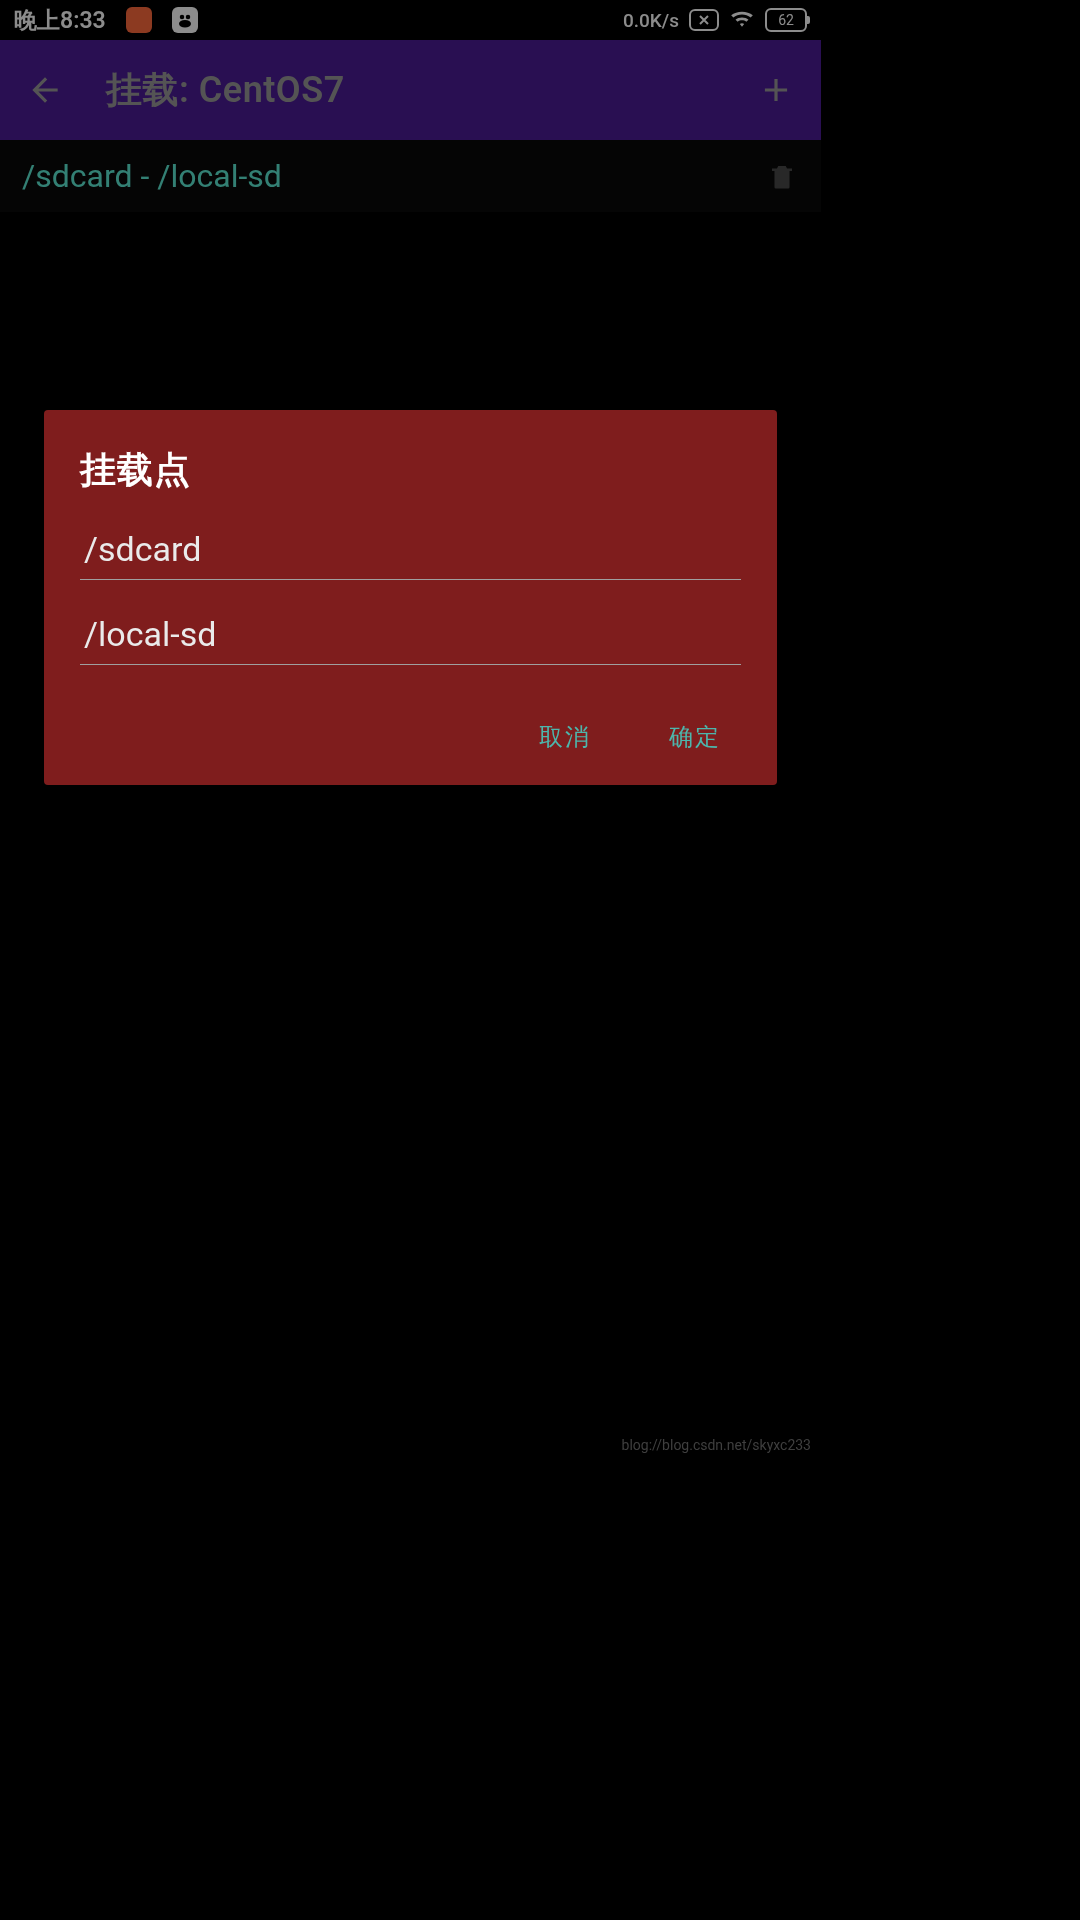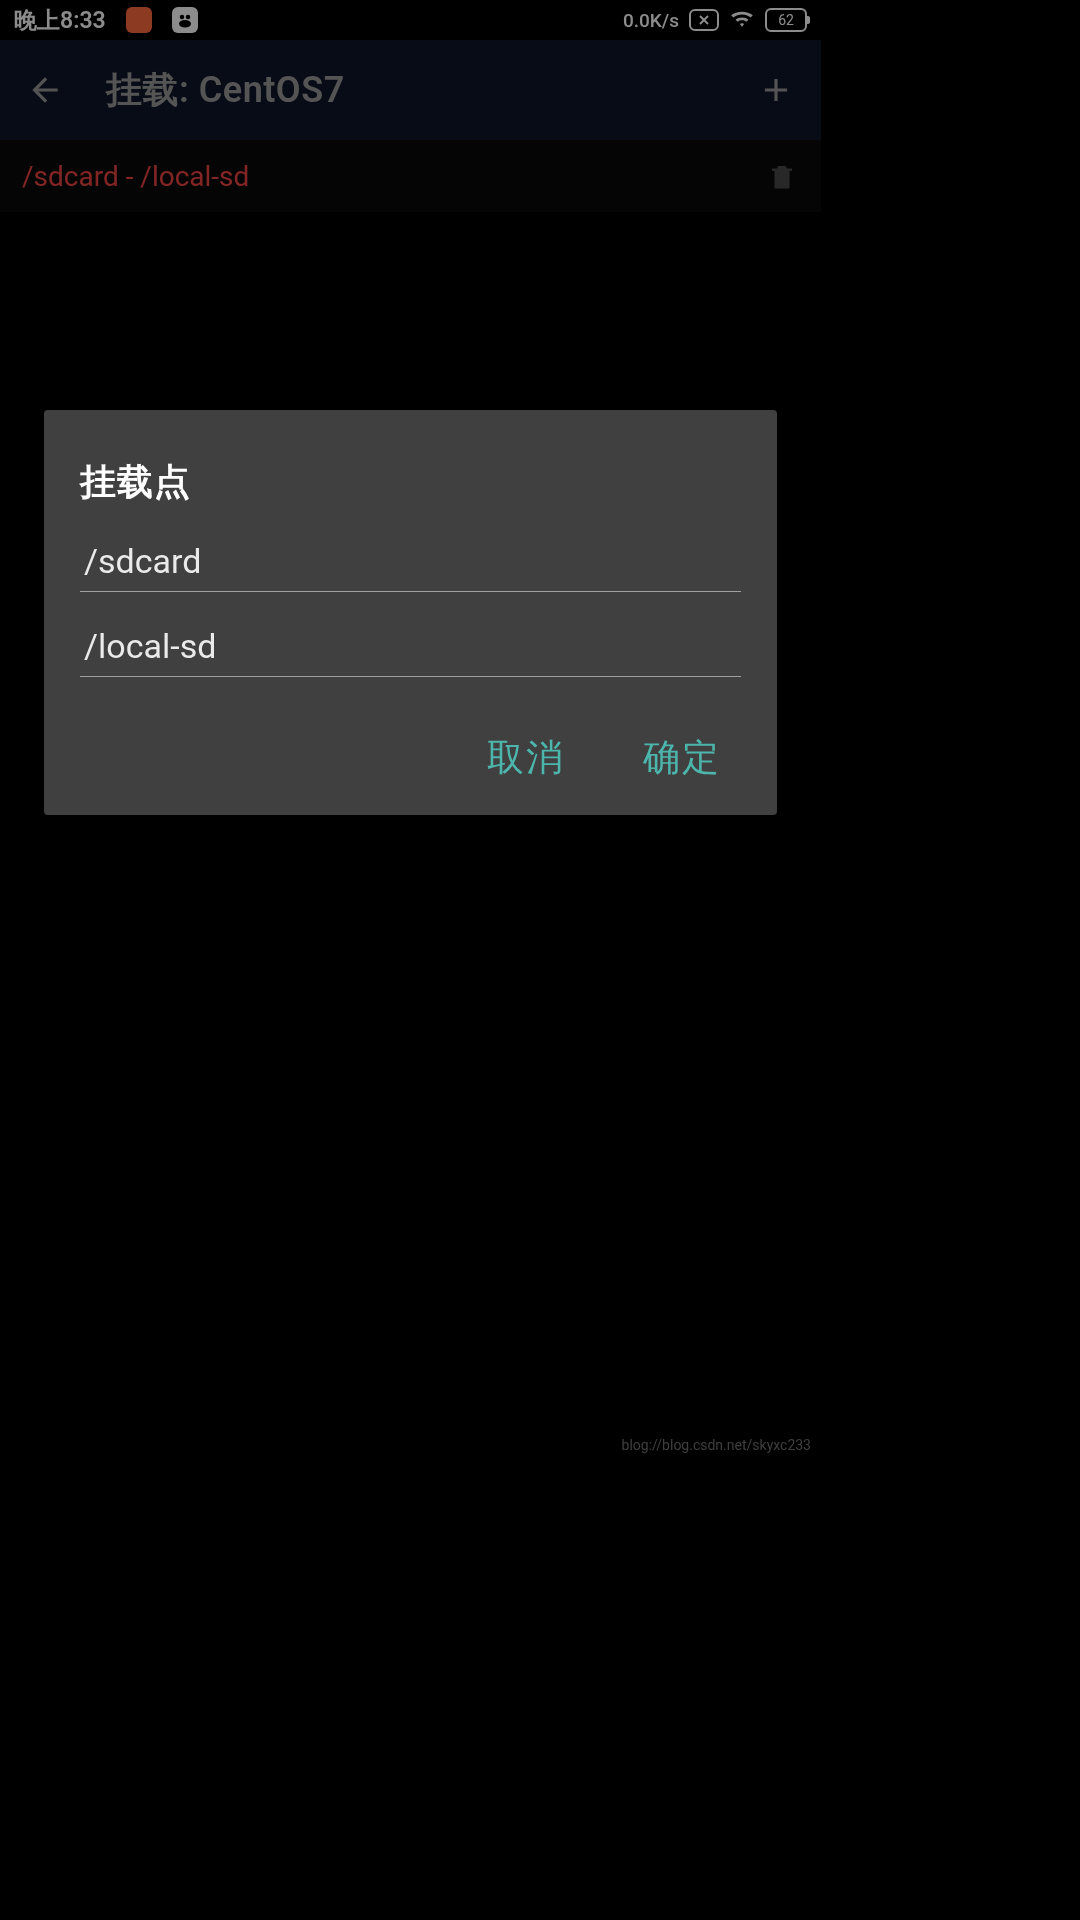--- a/index.html
+++ b/index.html
@@ -99,21 +99,21 @@
     }
     .wifi-icon svg {
       width: 26px;
       height: 26px;
     }
     .app-bar {
       height: 100px;
       display: flex;
       align-items: center;
       padding: 0 24px;
-      background: #0f172a;
+      background: #4c1d95;
     }
     .back-arrow {
       width: 42px;
       height: 42px;
       display: flex;
       align-items: center;
       justify-content: center;
       color: #9a9a9a;
     }
     .back-arrow svg {
@@ -141,22 +141,22 @@
       height: 38px;
     }
     .list-row {
       height: 72px;
       display: flex;
       align-items: center;
       padding: 0 22px;
       background: #0a0a0a;
     }
     .list-text {
-      font-size: 28px;
-      color: #ef4444;
+      font-size: 32px;
+      color: #5eead4;
       font-weight: 400;
     }
     .delete-icon {
       margin-left: auto;
       color: #4a4a4a;
       width: 34px;
       height: 38px;
       display: flex;
       align-items: center;
       justify-content: center;
@@ -169,23 +169,23 @@
       position: absolute;
       inset: 0;
       background: rgba(0,0,0,0.45);
       pointer-events: none;
     }
     .dialog {
       position: absolute;
       left: 44px;
       right: 44px;
       top: 410px;
-      background: #404040;
+      background: #7f1d1d;
       border-radius: 4px;
-      padding: 48px 36px 22px 36px;
+      padding: 36px 36px 22px 36px;
       box-shadow: 0 12px 40px rgba(0,0,0,0.5);
     }
     .dialog-title {
       font-size: 36px;
       font-weight: 700;
       color: #ffffff;
       margin-bottom: 28px;
       letter-spacing: 1px;
     }
     .input-field {
@@ -205,21 +205,21 @@
       display: flex;
       justify-content: flex-end;
       gap: 50px;
       margin-top: 18px;
       padding-right: 6px;
     }
     .dialog-btn {
       background: transparent;
       border: none;
       color: #4db6ac;
-      font-size: 37px;
+      font-size: 24px;
       font-weight: 500;
       cursor: pointer;
       padding: 10px 14px;
       letter-spacing: 2px;
       font-family: inherit;
     }
     .watermark {
       position: absolute;
       bottom: 6px;
       right: 10px;

